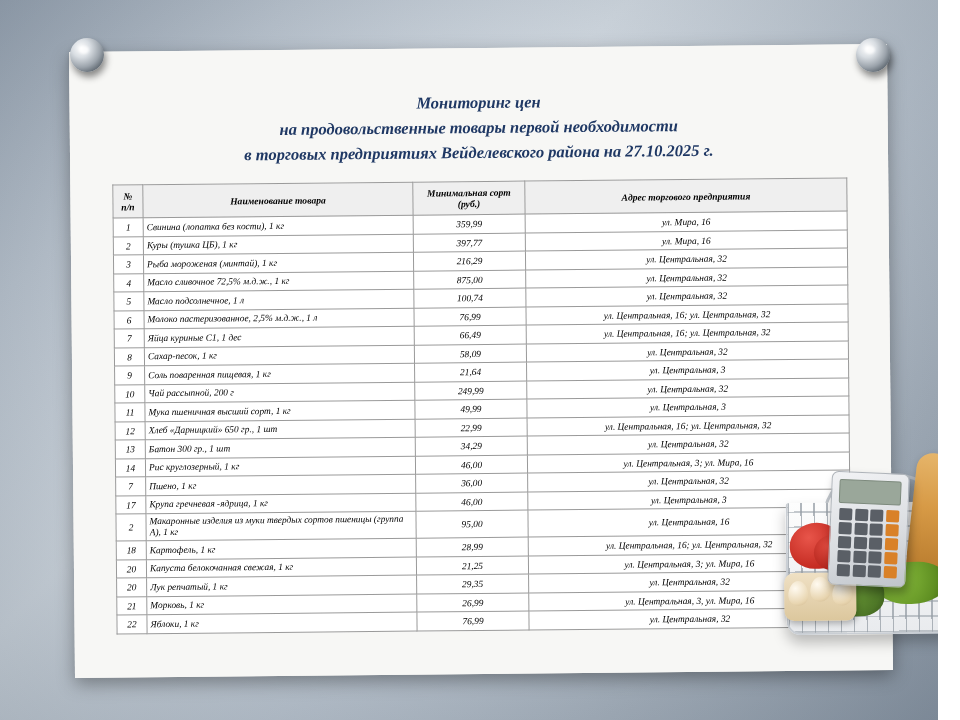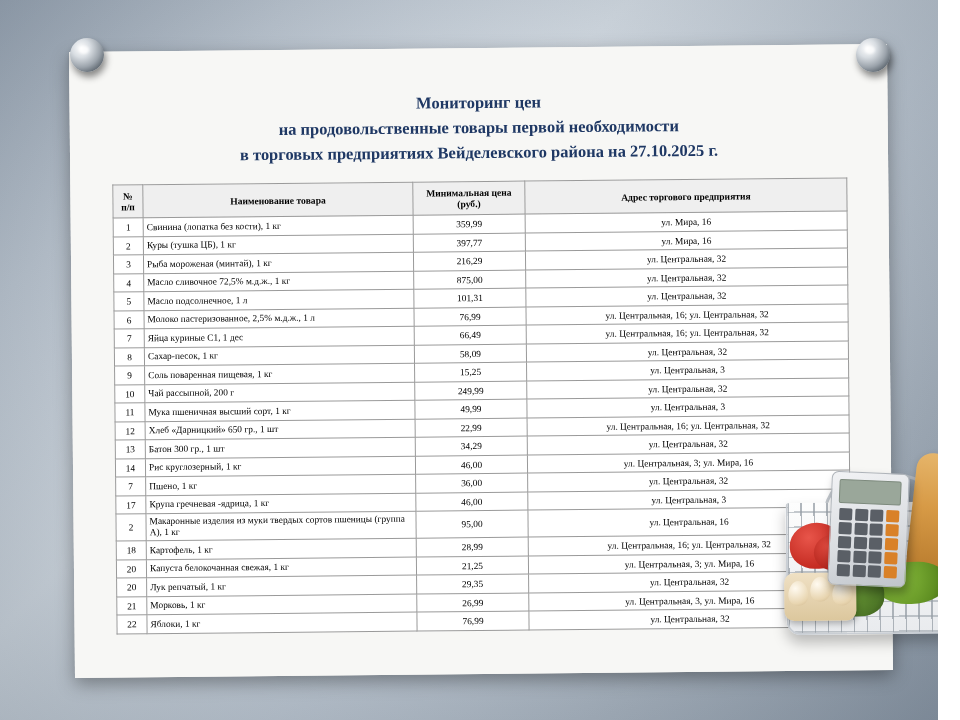--- a/index.html
+++ b/index.html
@@ -11,20 +11,21 @@
     height: 720px;
     overflow: hidden;
     font-family: "Liberation Serif", serif;
   }
   .slide {
     position: relative;
     width: 938px;
     height: 720px;
     background: linear-gradient(135deg, #9aa6b4 0%, #b6c0cb 18%, #cdd5dd 38%, #b9c3ce 60%, #a3aeba 80%, #8e9aa8 100%);
     overflow: hidden;
+    font-style: italic;
   }
   .slide::before {
     content: "";
     position: absolute;
     left: 0; top: 0; right: 0; bottom: 0;
     background: radial-gradient(ellipse at 50% 45%, rgba(255,255,255,0.30) 0%, rgba(255,255,255,0.05) 45%, rgba(40,55,70,0.18) 100%);
     pointer-events: none;
   }
   .paper {
     position: absolute;
@@ -315,21 +316,21 @@
             <col class="c-addr">
           </colgroup>
           <thead>
             <tr>
               <th>
                 <span>№</span><br>
                 <span>п/п</span>
               </th>
               <th>Наименование товара</th>
               <th>
-                <span>Минимальная цена</span><br>
+                <span>Минимальная сорт</span><br>
                 <span>(руб.)</span>
               </th>
               <th>Адрес торгового предприятия</th>
             </tr>
           </thead>
           <tbody id="table-body">
               <tr>
                 <td class="num">1</td>
                 <td class="name">Свинина (лопатка без кости), 1 кг</td>
                 <td class="price">359,99</td>
@@ -349,21 +350,21 @@
               </tr>
               <tr>
                 <td class="num">4</td>
                 <td class="name">Масло сливочное 72,5% м.д.ж., 1 кг</td>
                 <td class="price">875,00</td>
                 <td class="addr">ул. Центральная, 32</td>
               </tr>
               <tr>
                 <td class="num">5</td>
                 <td class="name">Масло подсолнечное, 1 л</td>
-                <td class="price">101,31</td>
+                <td class="price">100,74</td>
                 <td class="addr">ул. Центральная, 32</td>
               </tr>
               <tr>
                 <td class="num">6</td>
                 <td class="name">Молоко пастеризованное, 2,5% м.д.ж., 1 л</td>
                 <td class="price">76,99</td>
                 <td class="addr">ул. Центральная, 16; ул. Центральная, 32</td>
               </tr>
               <tr>
                 <td class="num">7</td>
@@ -373,21 +374,21 @@
               </tr>
               <tr>
                 <td class="num">8</td>
                 <td class="name">Сахар-песок, 1 кг</td>
                 <td class="price">58,09</td>
                 <td class="addr">ул. Центральная, 32</td>
               </tr>
               <tr>
                 <td class="num">9</td>
                 <td class="name">Соль поваренная пищевая, 1 кг</td>
-                <td class="price">15,25</td>
+                <td class="price">21,64</td>
                 <td class="addr">ул. Центральная, 3</td>
               </tr>
               <tr>
                 <td class="num">10</td>
                 <td class="name">Чай рассыпной, 200 г</td>
                 <td class="price">249,99</td>
                 <td class="addr">ул. Центральная, 32</td>
               </tr>
               <tr>
                 <td class="num">11</td>

